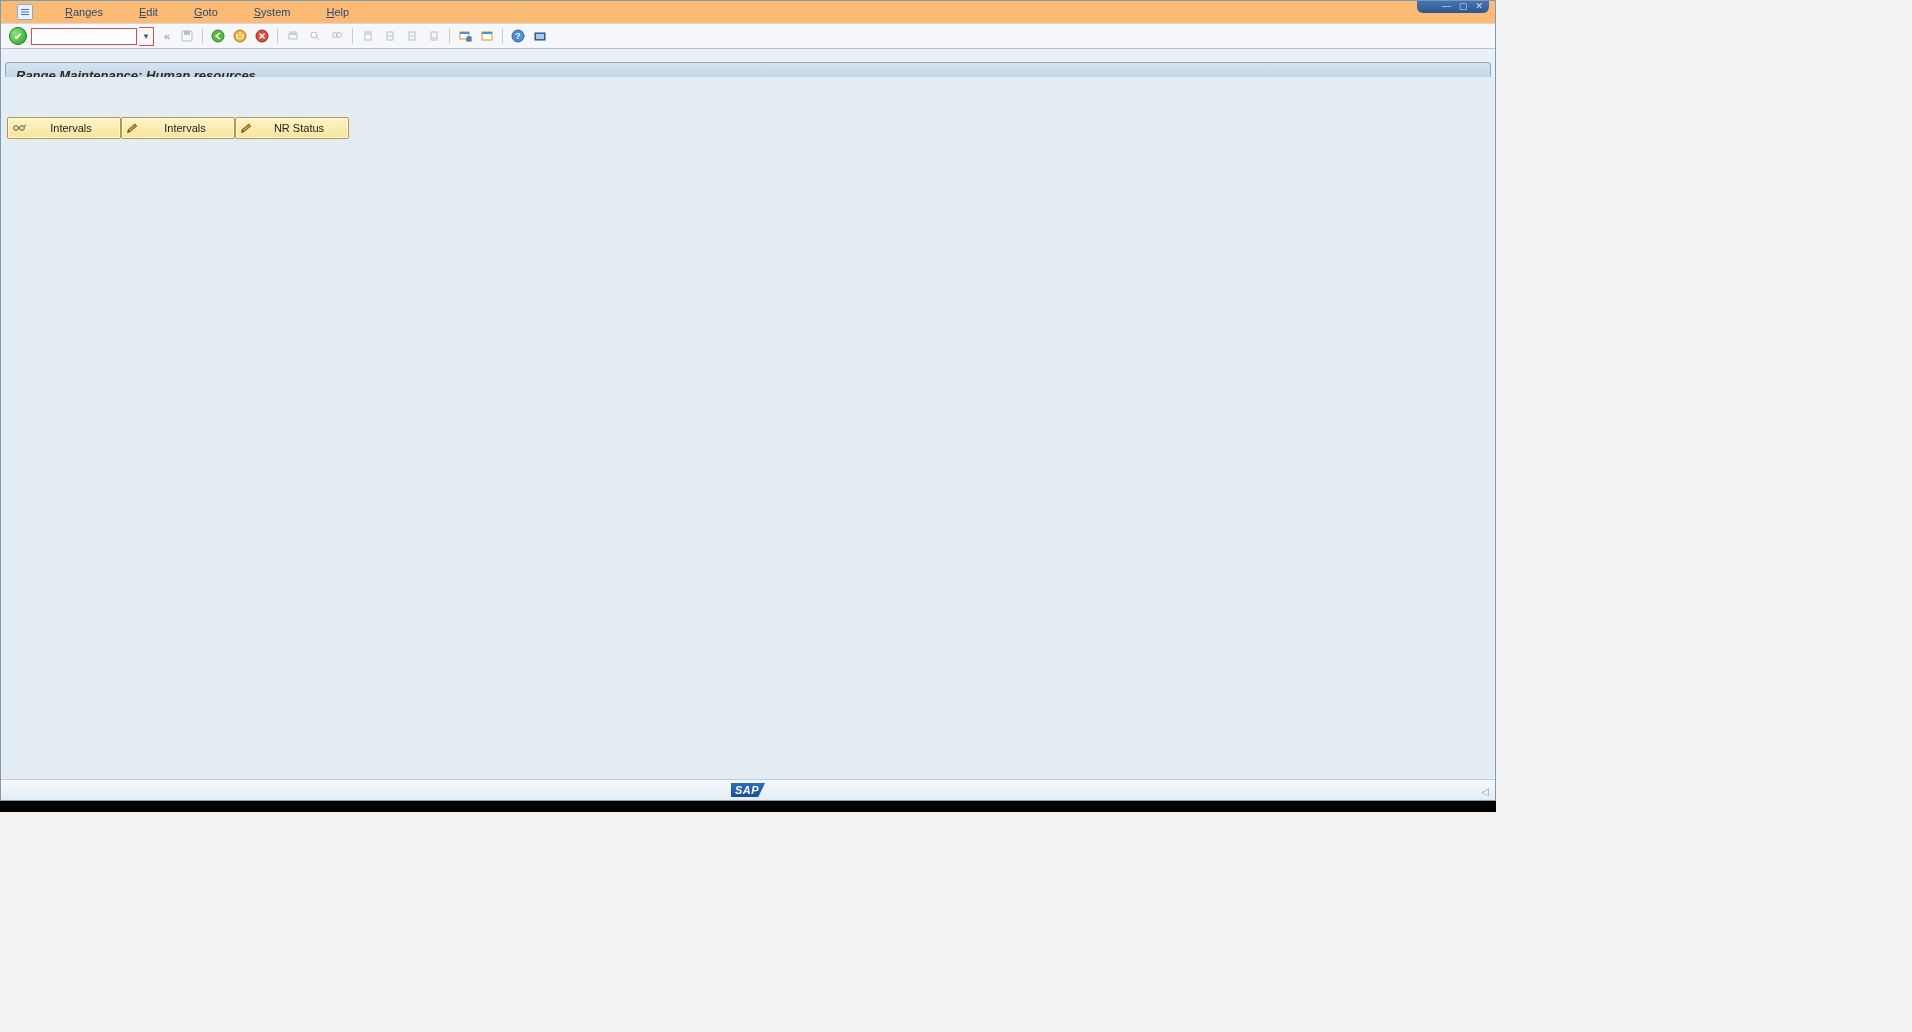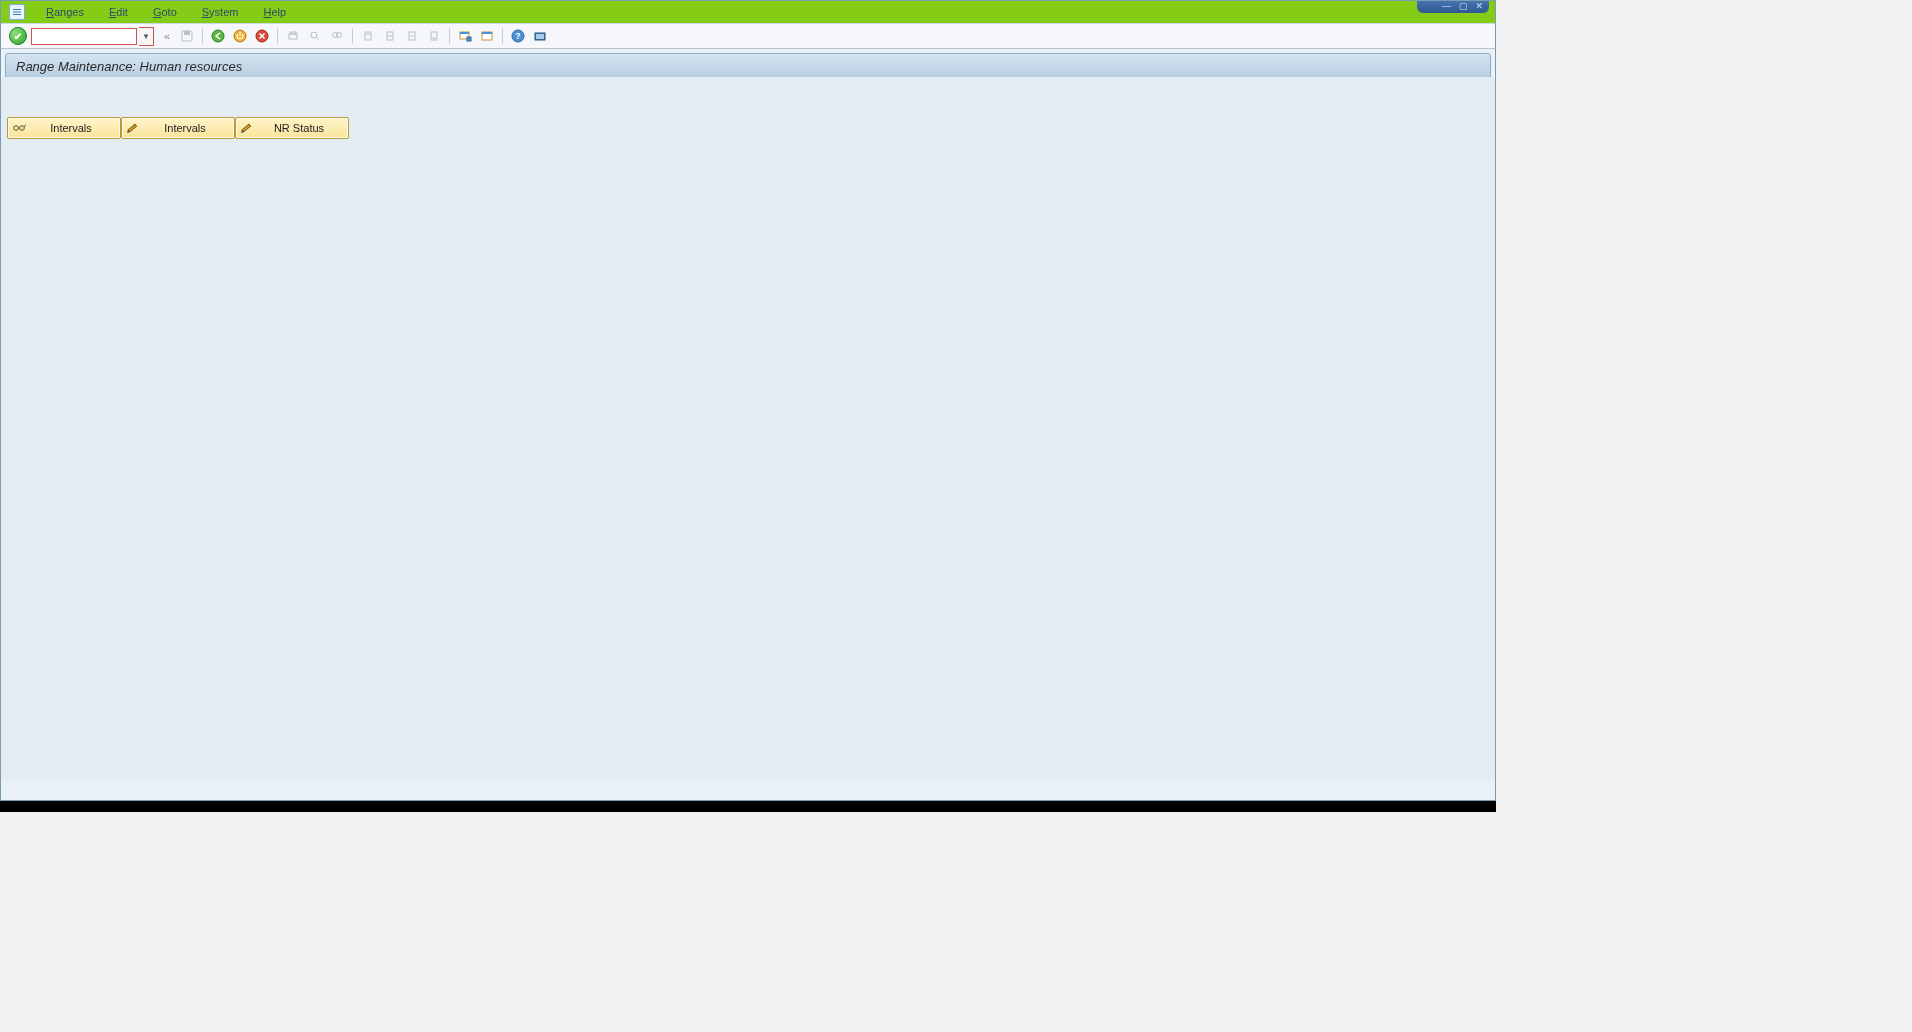--- a/index.html
+++ b/index.html
@@ -28,26 +28,26 @@
     background: linear-gradient(#4a77b5, #2e5890);
     border-radius: 0 0 6px 6px;
     display:flex;align-items:center;justify-content:flex-end;gap:8px;
     padding:0 6px;
     color:#cfe1f5;
   }
   .win-ctrl span{font-size:9px;line-height:1;cursor:pointer;}
   
   .menubar {
     height: 22px;
-    background: #84cc16;
+    background: #fdba74;
     border-bottom: 1px solid #d1d8e0;
     display: flex;
     align-items: center;
-    padding-left: 8px;
-    gap: 5px;
+    padding-left: 16px;
+    gap: 16px;
   }
   .menubar .menu-icon {
     width:14px;height:14px;margin-right:6px;
     display:inline-flex;align-items:center;justify-content:center;
     border:1px solid #7faed4;border-radius:2px;background:#eaf3fb;
   }
   .menubar .menu-item {
     padding: 2px 10px;
     color: #2a4b6e;
     cursor: pointer;
@@ -89,26 +89,26 @@
   .chev{
     width:14px;height:18px;display:inline-flex;align-items:center;justify-content:center;
     font-size:11px;color:#888; margin-left:2px;
   }
   .muted{color:#b7bfc8;}
   
   .titlebar{
     height:24px;
     background: linear-gradient(#d6e4f0, #b6cde1);
     border:1px solid #8fa8c0;
-    margin:4px 4px;
+    margin:13px 4px;
     border-radius:3px;
     display:flex;align-items:center;
     padding-left:10px;
     font-style: italic;
-    font-weight: normal;
+    font-weight: bold;
     font-size:13px;
     color:#2b2b2b;
   }
   
   .subbar{
     height:24px;
     background:#e4ecf3;
     border:1px solid #c0cdd9;
     border-top:none;
     margin:0 4px;
@@ -355,15 +355,19 @@
                 <rect x="2" y="9" width="9" height="2.5" transform="rotate(-40 2 9)" fill="#d9a23a" stroke="#8a5f12"></rect>
                 <polygon points="1,12 2,9 4,11" fill="#444"></polygon>
               </svg>
         </span>
         <span class="btn-label">NR Status</span>
       </div>
 
     </div>
   </div>
 
+  <div class="footer">
+    <span class="sap-logo">SAP</span>
+    <span class="tri">◁</span>
+  </div>
 
 </div>
 </div>
 
 </body></html>

